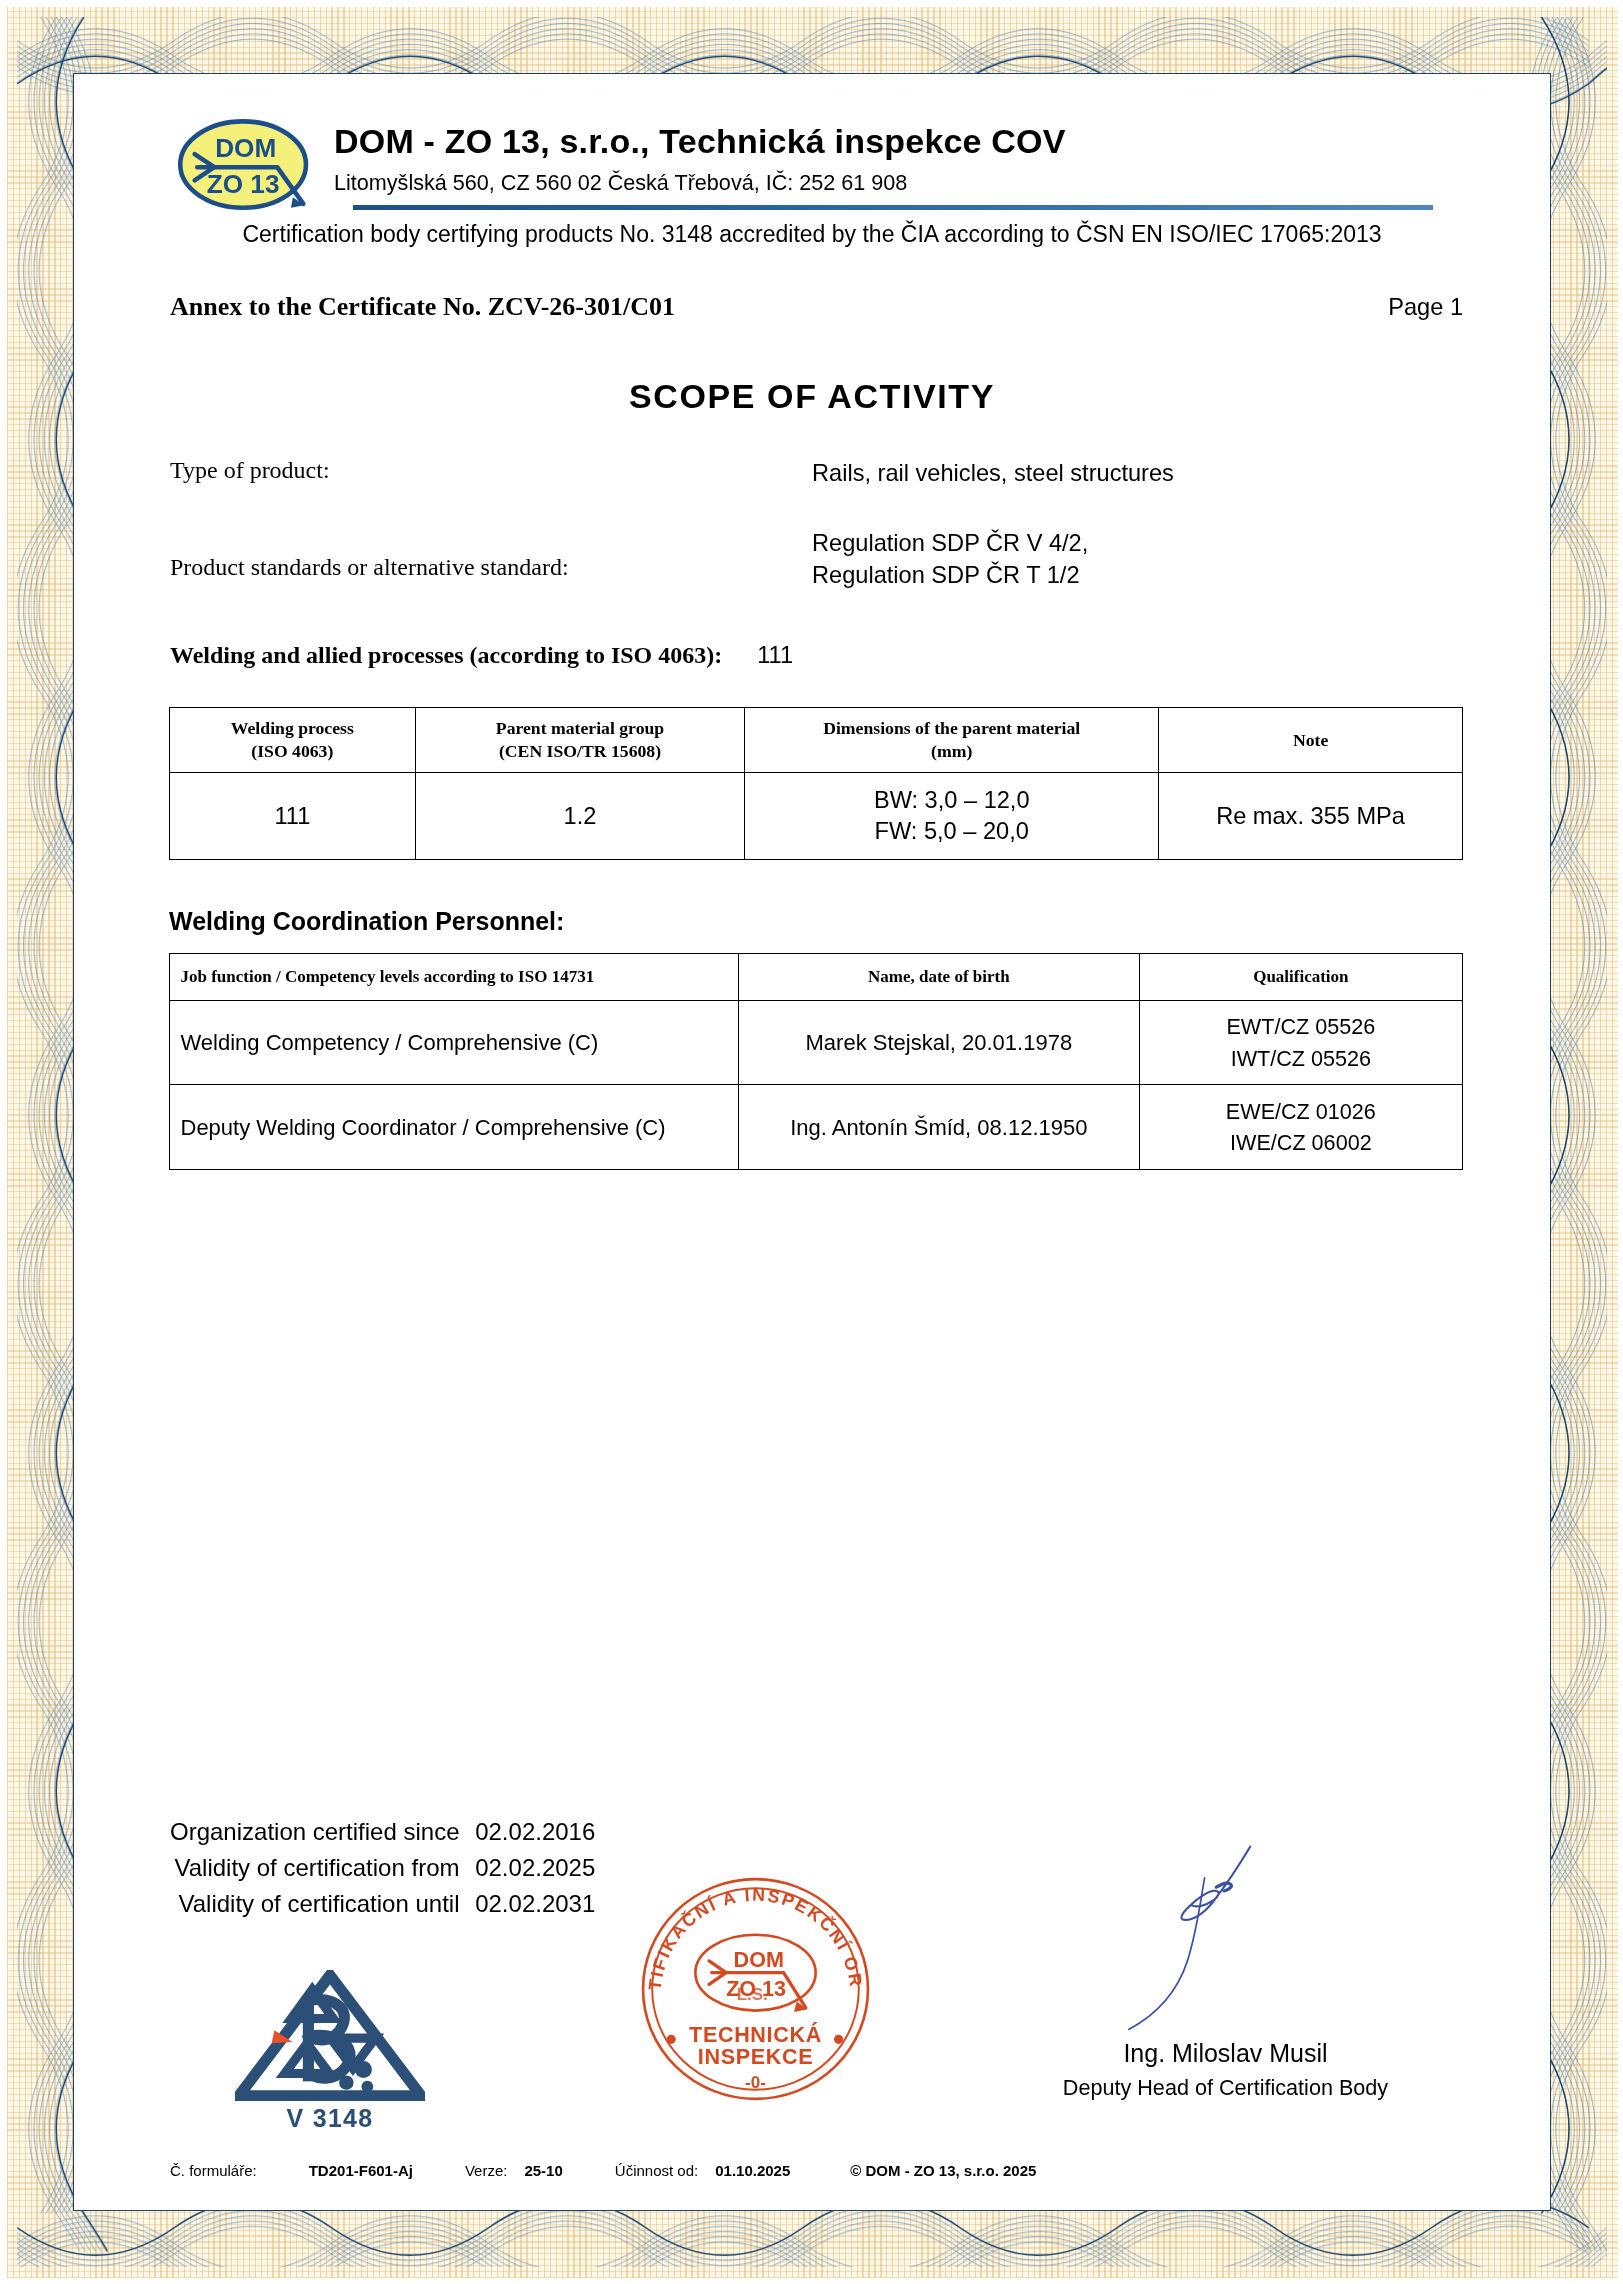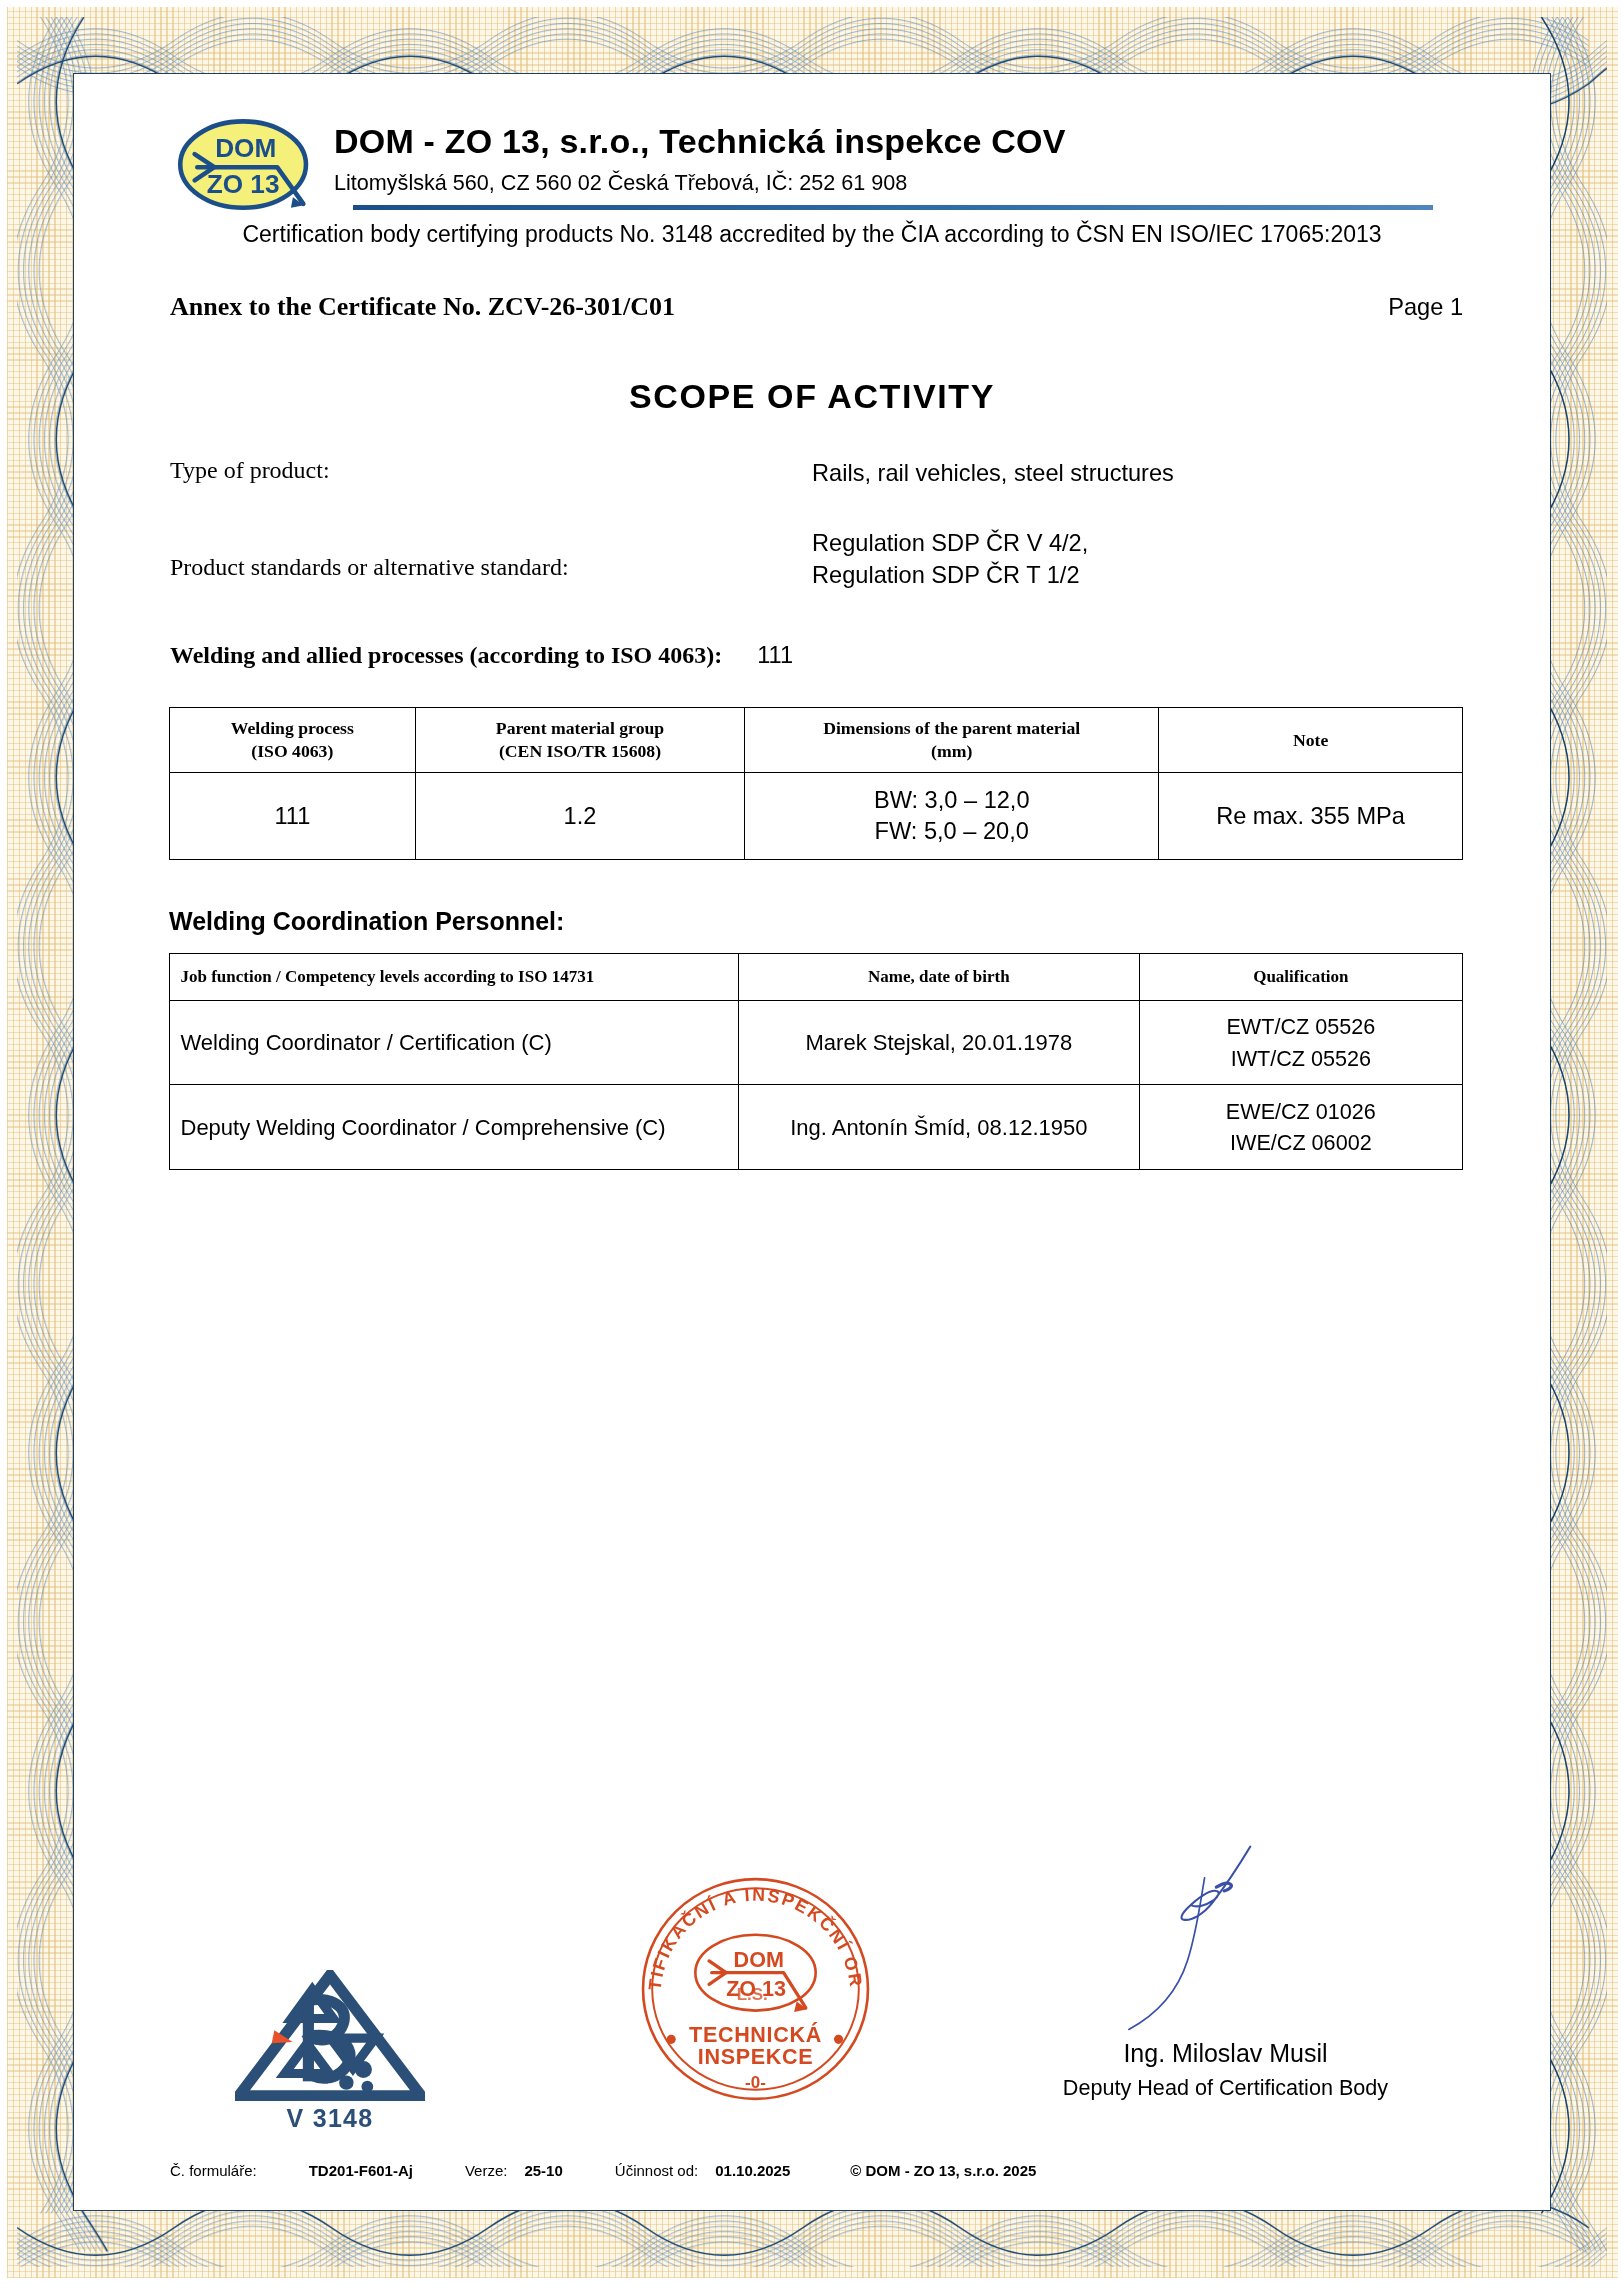--- a/index.html
+++ b/index.html
@@ -502,41 +502,55 @@
       </colgroup>
       <thead>
         <tr>
           <th style="text-align:left;padding-left:10.5px;">Job function / Competency levels according to ISO 14731</th>
           <th>Name, date of birth</th>
           <th>Qualification</th>
         </tr>
       </thead>
       <tbody>
         <tr>
-          <td class="job-cell">Welding Coordinator / Certification (C)</td>
+          <td class="job-cell">Welding Competency / Comprehensive (C)</td>
           <td>Marek Stejskal, 20.01.1978</td>
           <td class="qual-cell">
             <div>EWT/CZ 05526</div>
             <div>IWT/CZ 05526</div>
           </td>
         </tr>
         <tr>
           <td class="job-cell">Deputy Welding Coordinator / Comprehensive (C)</td>
           <td>Ing. Antonín Šmíd, 08.12.1950</td>
           <td class="qual-cell">
             <div>EWE/CZ 01026</div>
             <div>IWE/CZ 06002</div>
           </td>
         </tr>
       </tbody>
     </table>
   </div>
 
   <div class="footer-area">
 
+    <div class="validity-block">
+      <div class="validity-line">
+        <span class="validity-label">Organization certified since</span>
+        <span class="validity-date">02.02.2016</span>
+      </div>
+      <div class="validity-line">
+        <span class="validity-label">Validity of certification from</span>
+        <span class="validity-date">02.02.2025</span>
+      </div>
+      <div class="validity-line">
+        <span class="validity-label">Validity of certification until</span>
+        <span class="validity-date">02.02.2031</span>
+      </div>
+    </div>
 
     <div class="ciaa-logo">
       <svg width="190" height="131" viewBox="0 0 290 200">
         <path d="M145,8 L284,192 L6,192 Z" fill="none" stroke="#2b4f77" stroke-width="17"></path>
         <path d="M76,158 L110,112 L144,158 Z" fill="none" stroke="#2b4f77" stroke-width="14"></path>
         <path d="M146,112 L180,158 L214,112 Z" fill="none" stroke="#2b4f77" stroke-width="14" transform="translate(0,-8)"></path>
         <path d="M118,30 L150,74 L86,74 Z" fill="none" stroke="#2b4f77" stroke-width="14"></path>
         <path d="M112,46 C160,40 178,66 160,92 C144,114 118,108 108,96" fill="none" stroke="#2b4f77" stroke-width="17"></path>
         <path d="M118,100 C172,96 188,128 166,152 C148,172 120,166 110,154" fill="none" stroke="#2b4f77" stroke-width="17"></path>
         <path d="M112,44 L112,170" fill="none" stroke="#2b4f77" stroke-width="17"></path>

